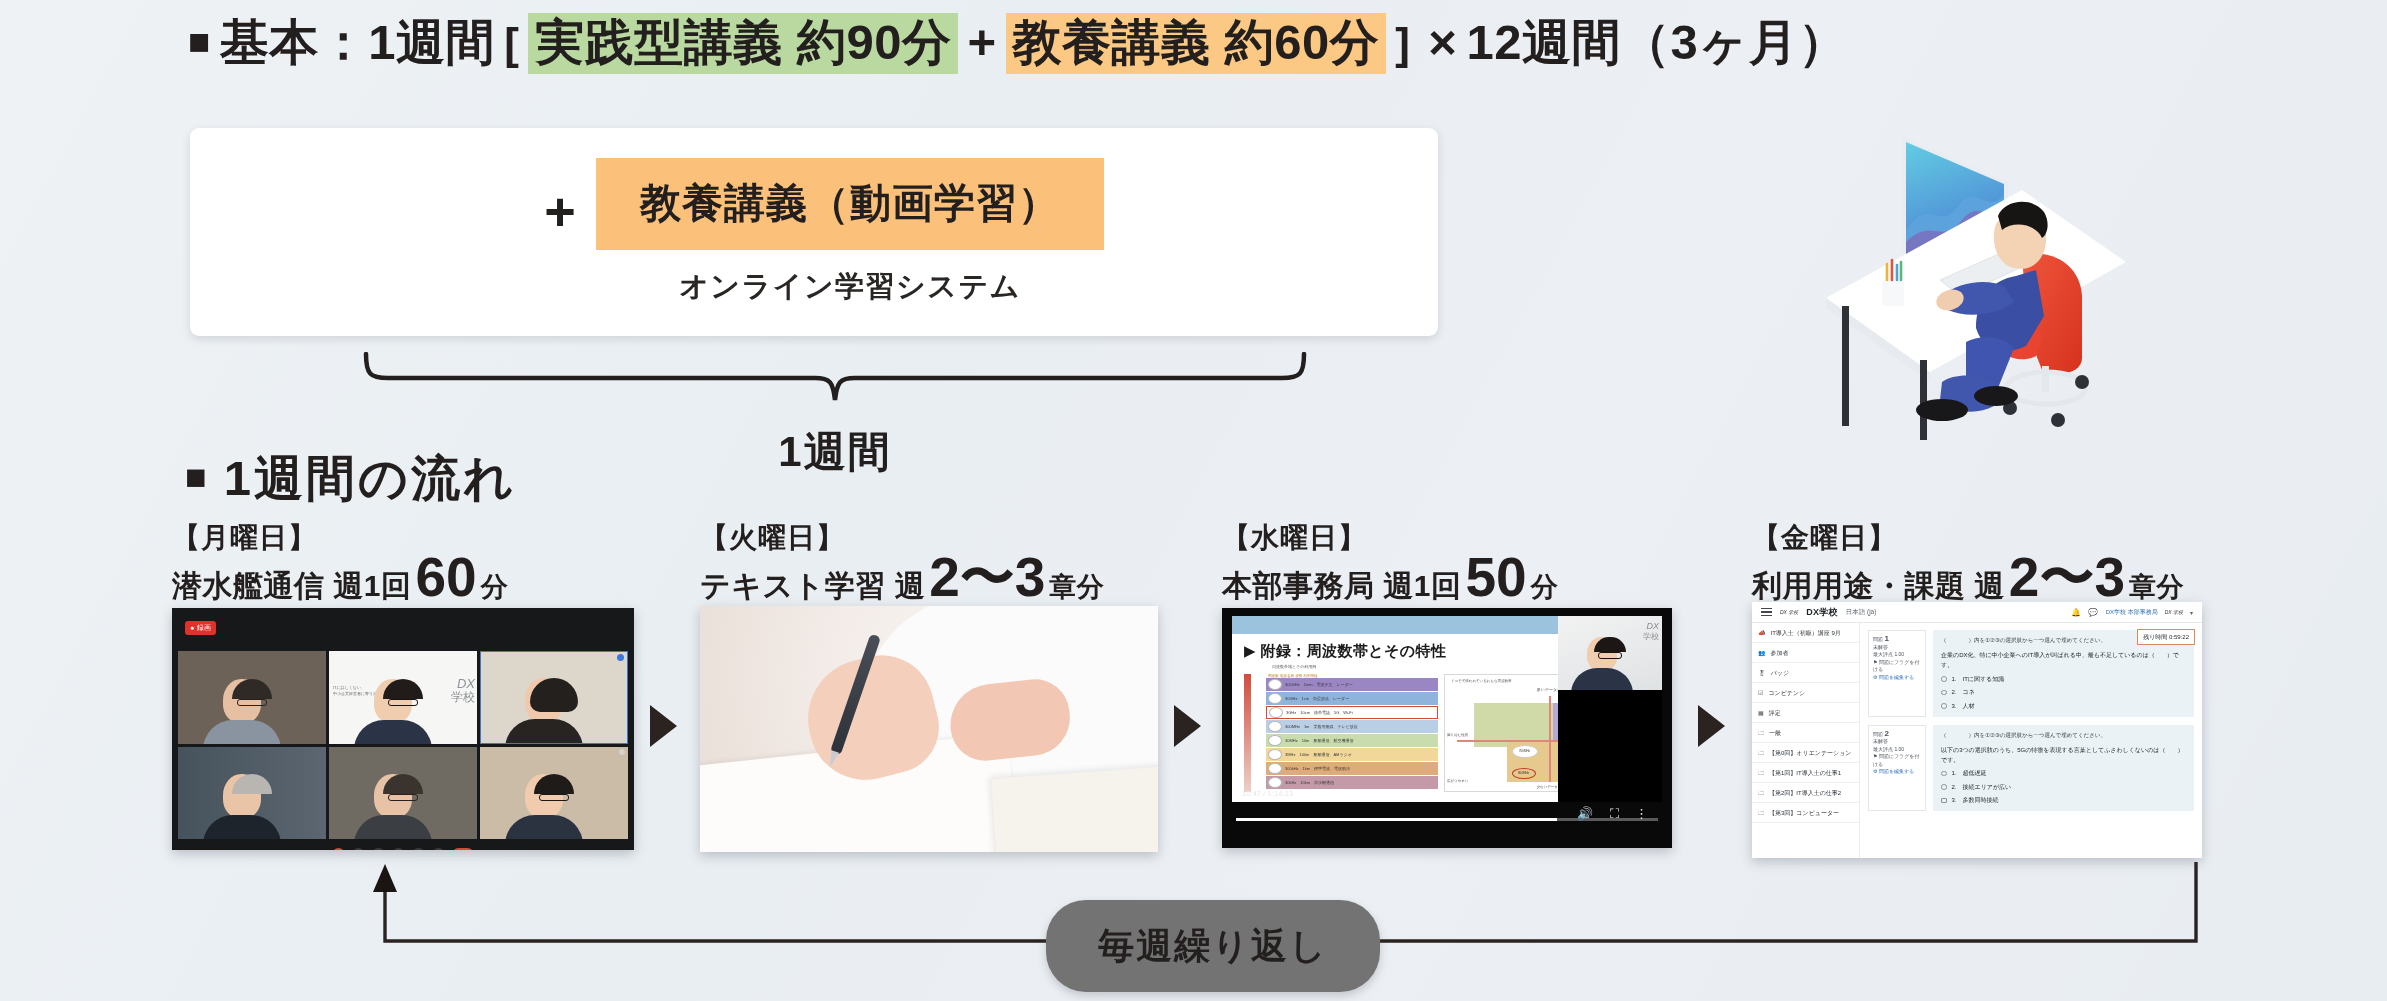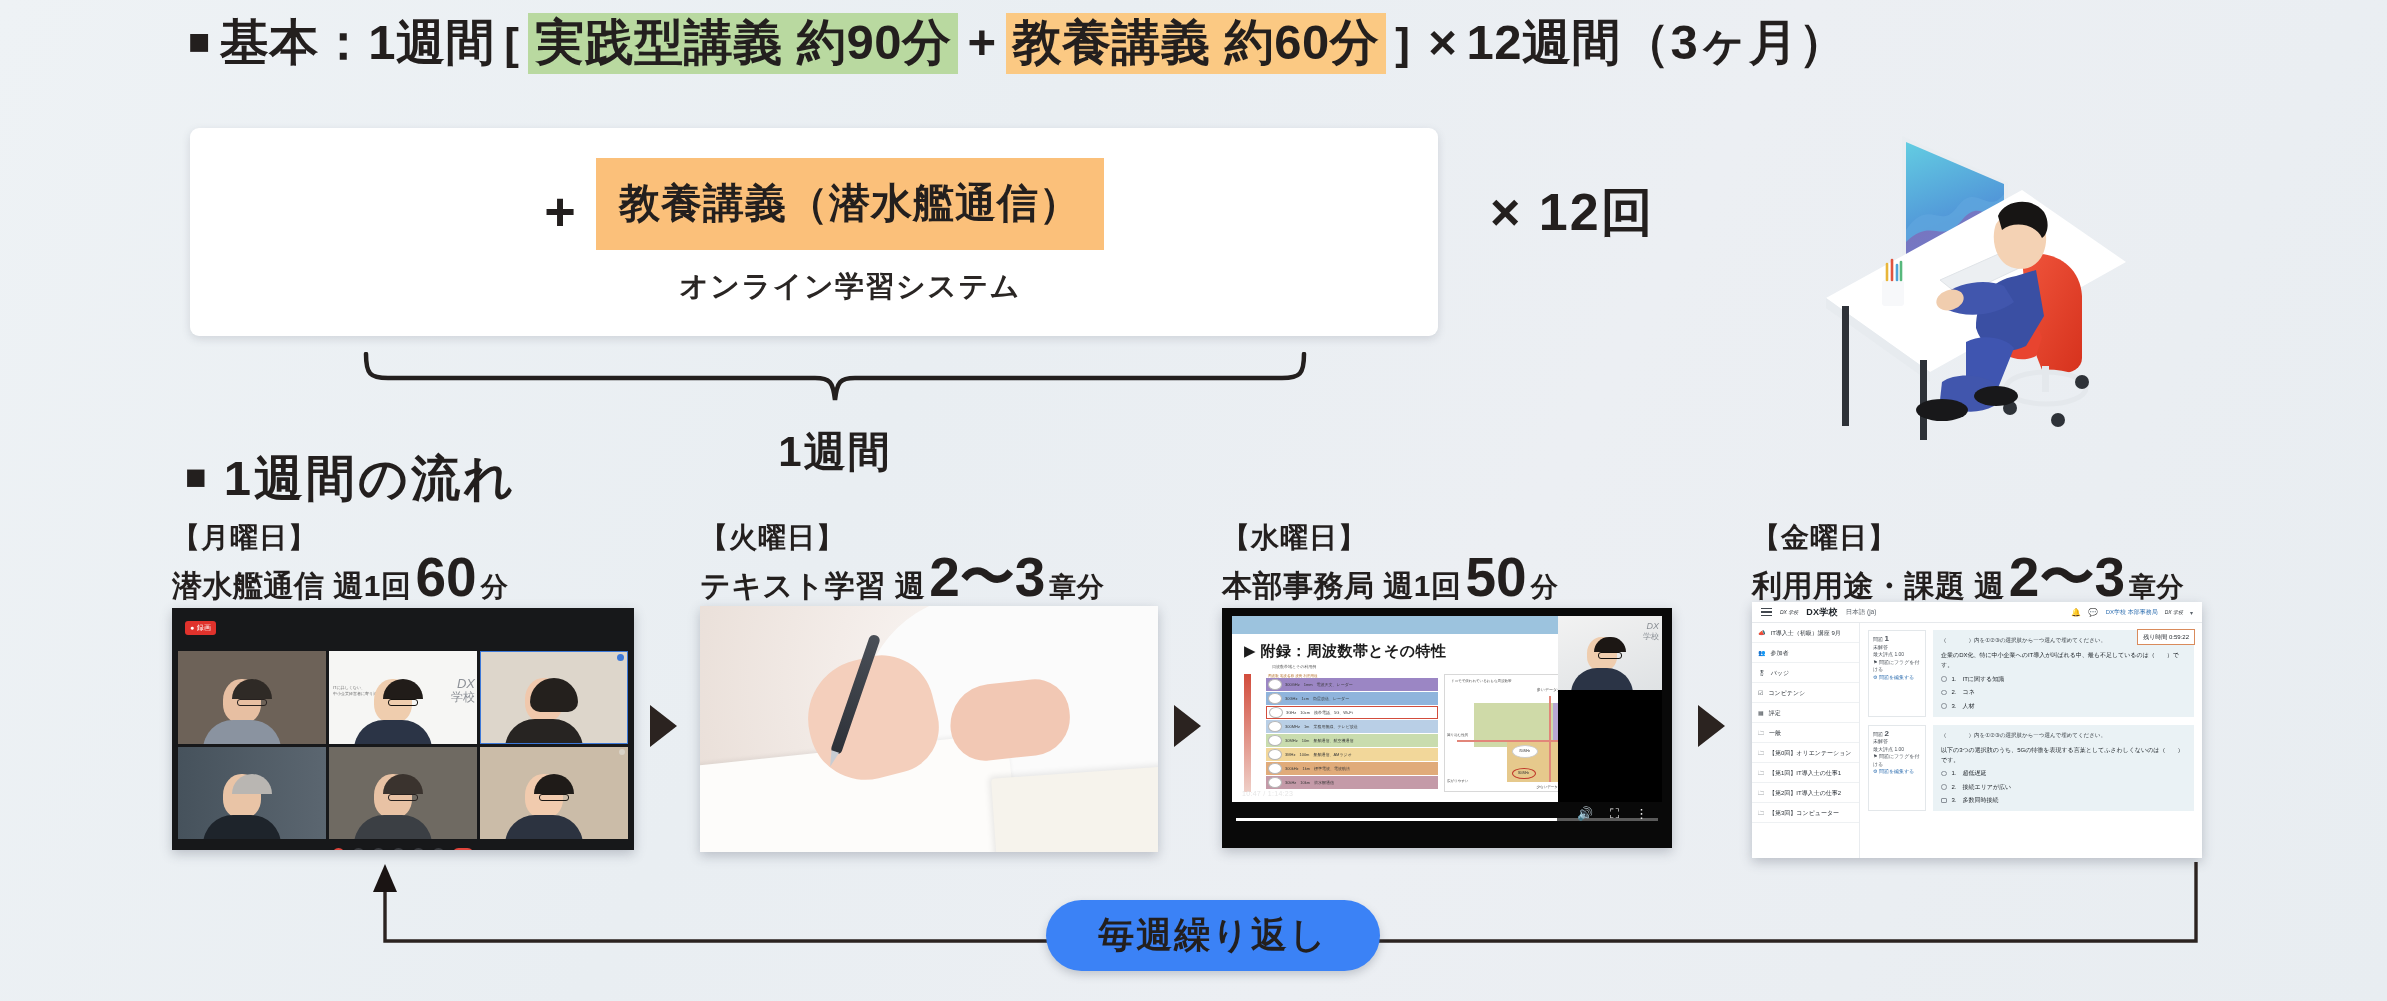--- a/index.html
+++ b/index.html
@@ -261,46 +261,45 @@
     font-size: 6px; padding: 2.5px 5px; background: #fff;
   }
 
   
   #illustration { left: 1790px; top: 120px; width: 390px; height: 320px; }
 
   
   #loop-line { left: 0; top: 0; }
   #loop-pill {
     left: 1046px; top: 900px;
-    width: 334px; height: 71px;
-    background: #3b82f6; border-radius: 40px;
+    width: 334px; height: 92px;
+    background: #737373; border-radius: 40px;
     box-shadow: 0 4px 9px rgba(70,80,95,0.25);
     display: flex; align-items: center; justify-content: center;
     font-size: 36px; font-weight: bold; letter-spacing: 2px;
     color: #231f1e;
   }
 </style>
 </head>
 <body>
 
 <div class="stage">
 
   <div class="abs" id="headline">
     <span class="sq">■</span><span>基本：1週間</span><span class="op small-br">[</span><span class="hl-green">実践型講義 約90分</span><span class="op">+</span><span class="hl-orange">教養講義 約60分</span><span class="op small-br">]</span><span class="op">×</span><span>12週間（3ヶ月）</span>
   </div>
 
   <div class="abs" id="card">
     <div id="plus-sign">+</div>
     <div class="card-col">
-      <div class="card-chip chip-orange">教養講義（潜水艦通信）</div>
+      <div class="card-chip chip-orange">教養講義（動画学習）</div>
       <div class="card-sub">オンライン学習システム</div>
     </div>
   </div>
 
-  <div class="abs" id="times12">× 12回</div>
 
   <svg class="abs" id="brace" width="950" height="72" viewBox="0 0 950 72">
     <path d="M6,2 C6,22 10,26 28,26 L455,26 C470,26 473,30 475,48 C477,30 480,26 495,26 L922,26 C940,26 944,22 944,2" fill="none" stroke="#231f1e" stroke-width="4.5" stroke-linecap="round"></path>
   </svg>
   <div class="abs" id="brace-label">1週間</div>
 
   <div class="abs" id="flow-heading">
     <span class="sq">■</span><span>1週間の流れ</span>
   </div>
 

